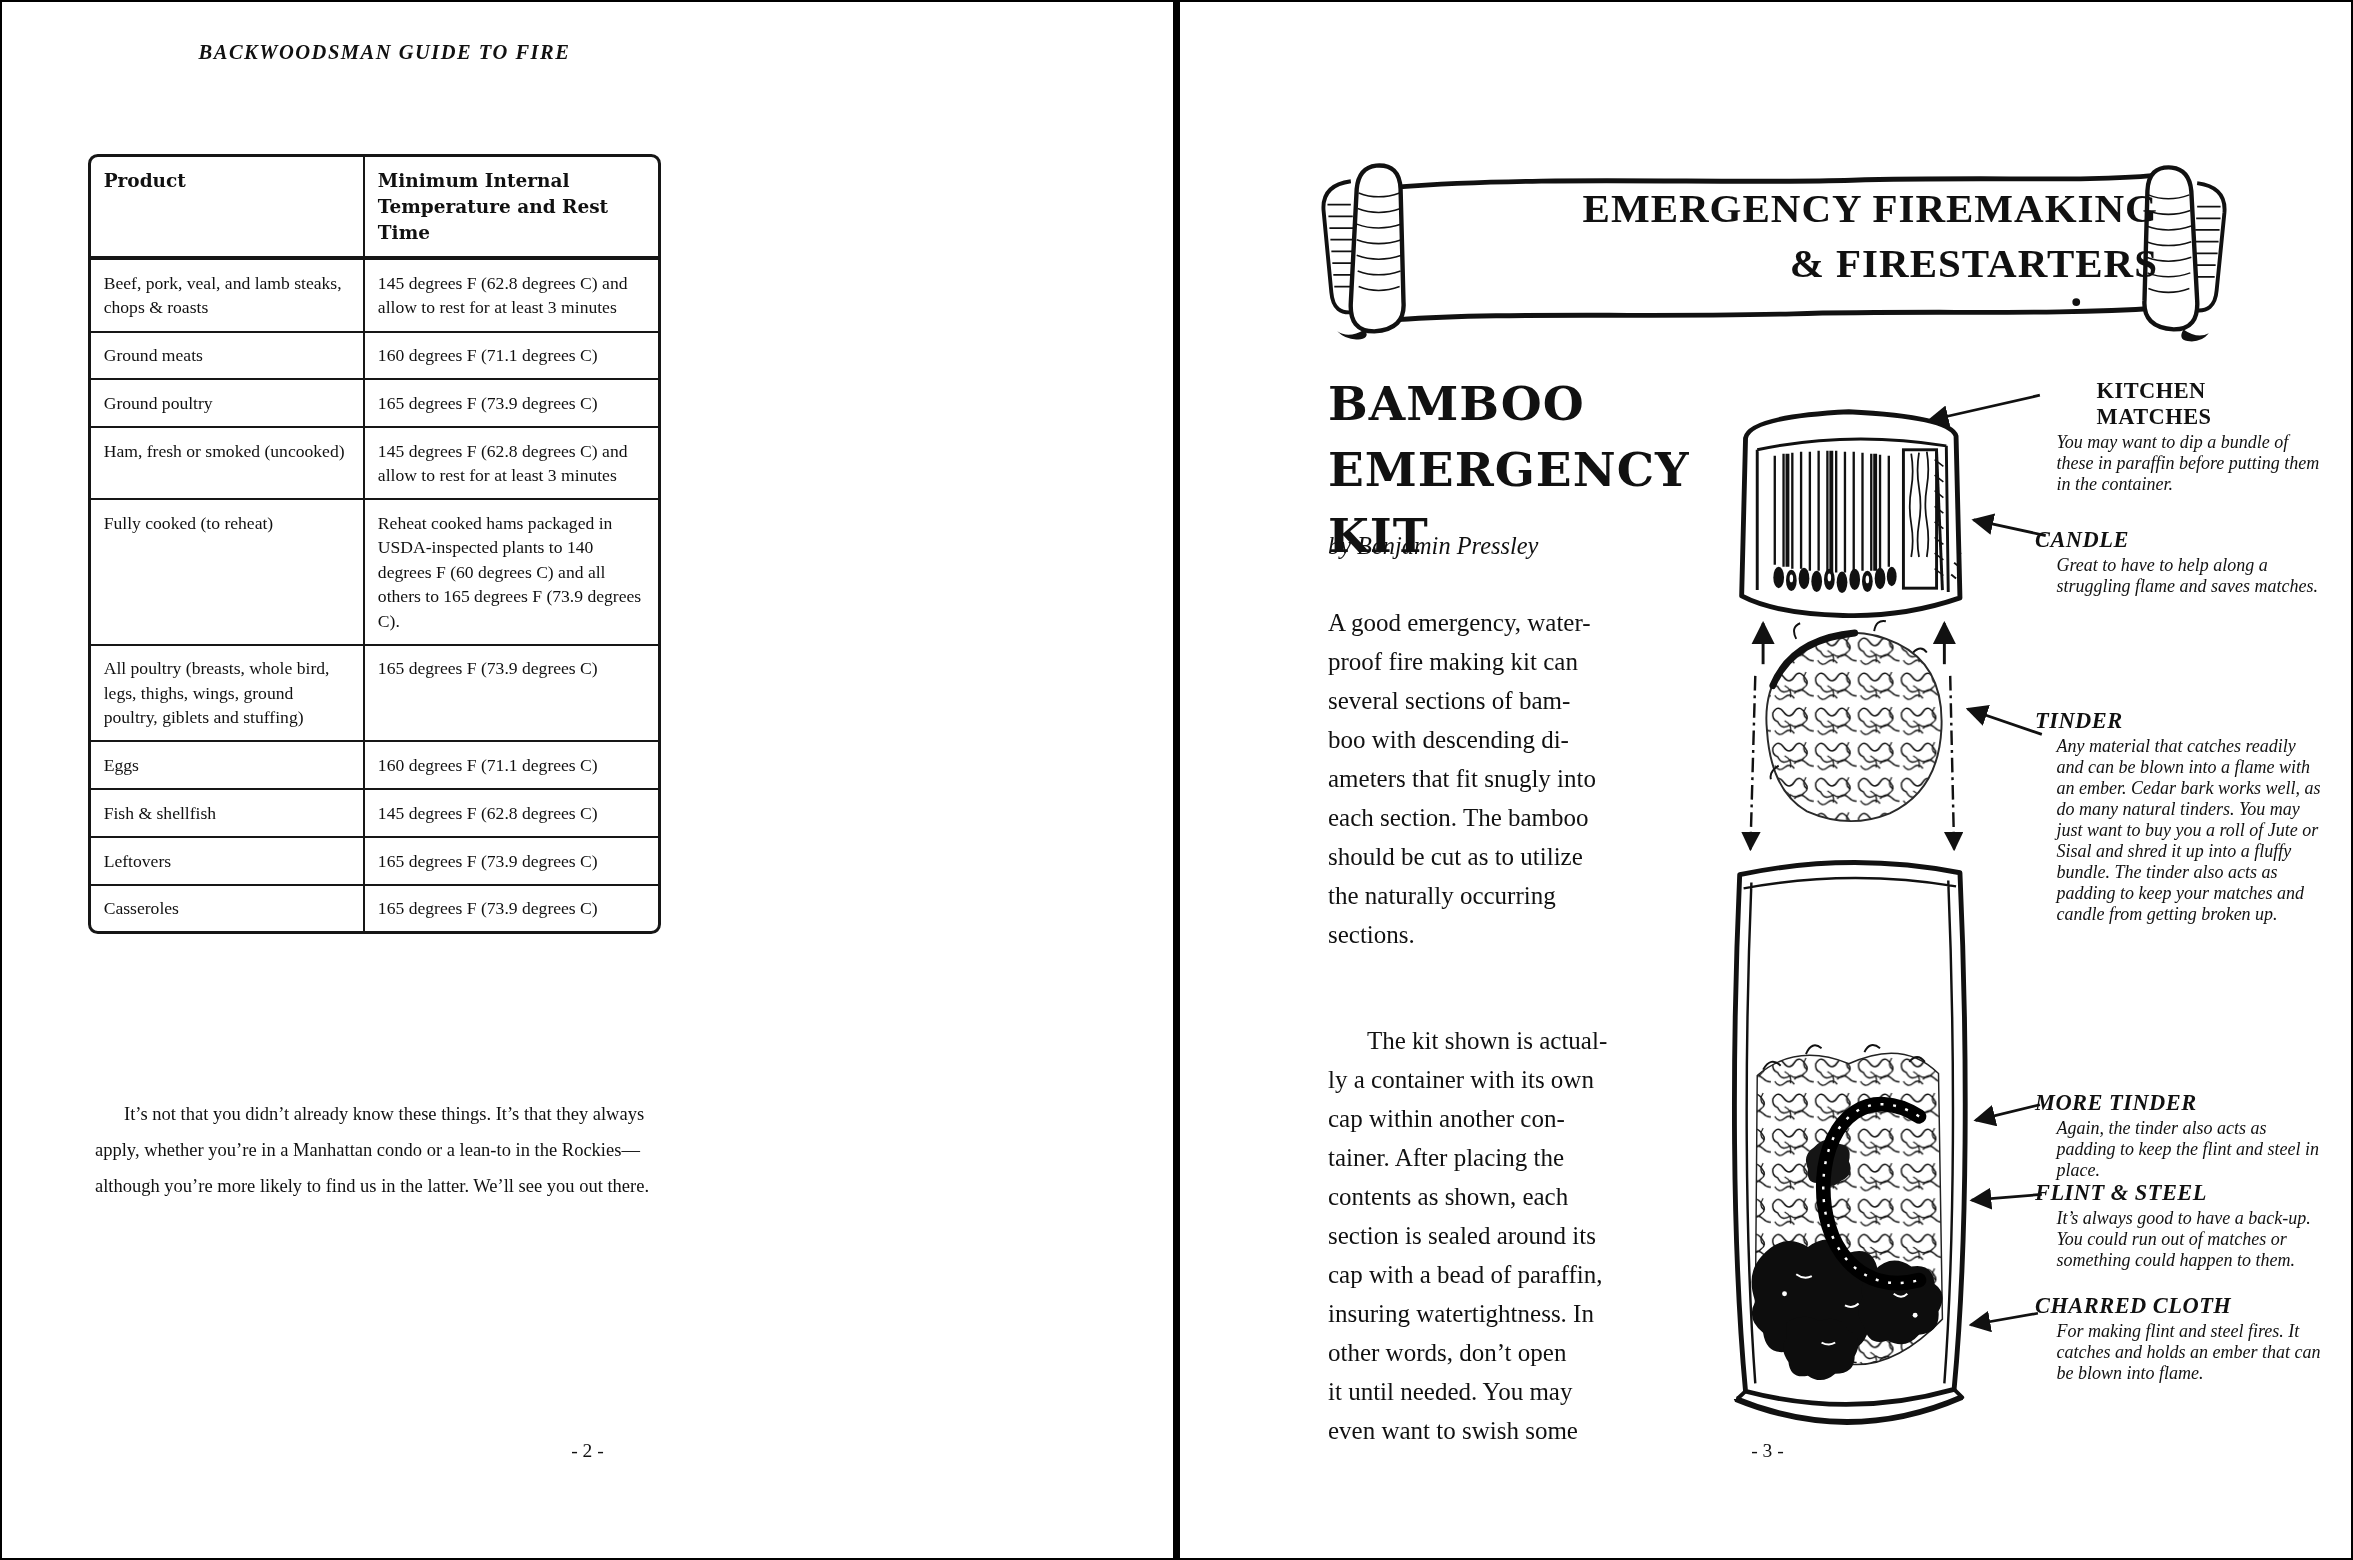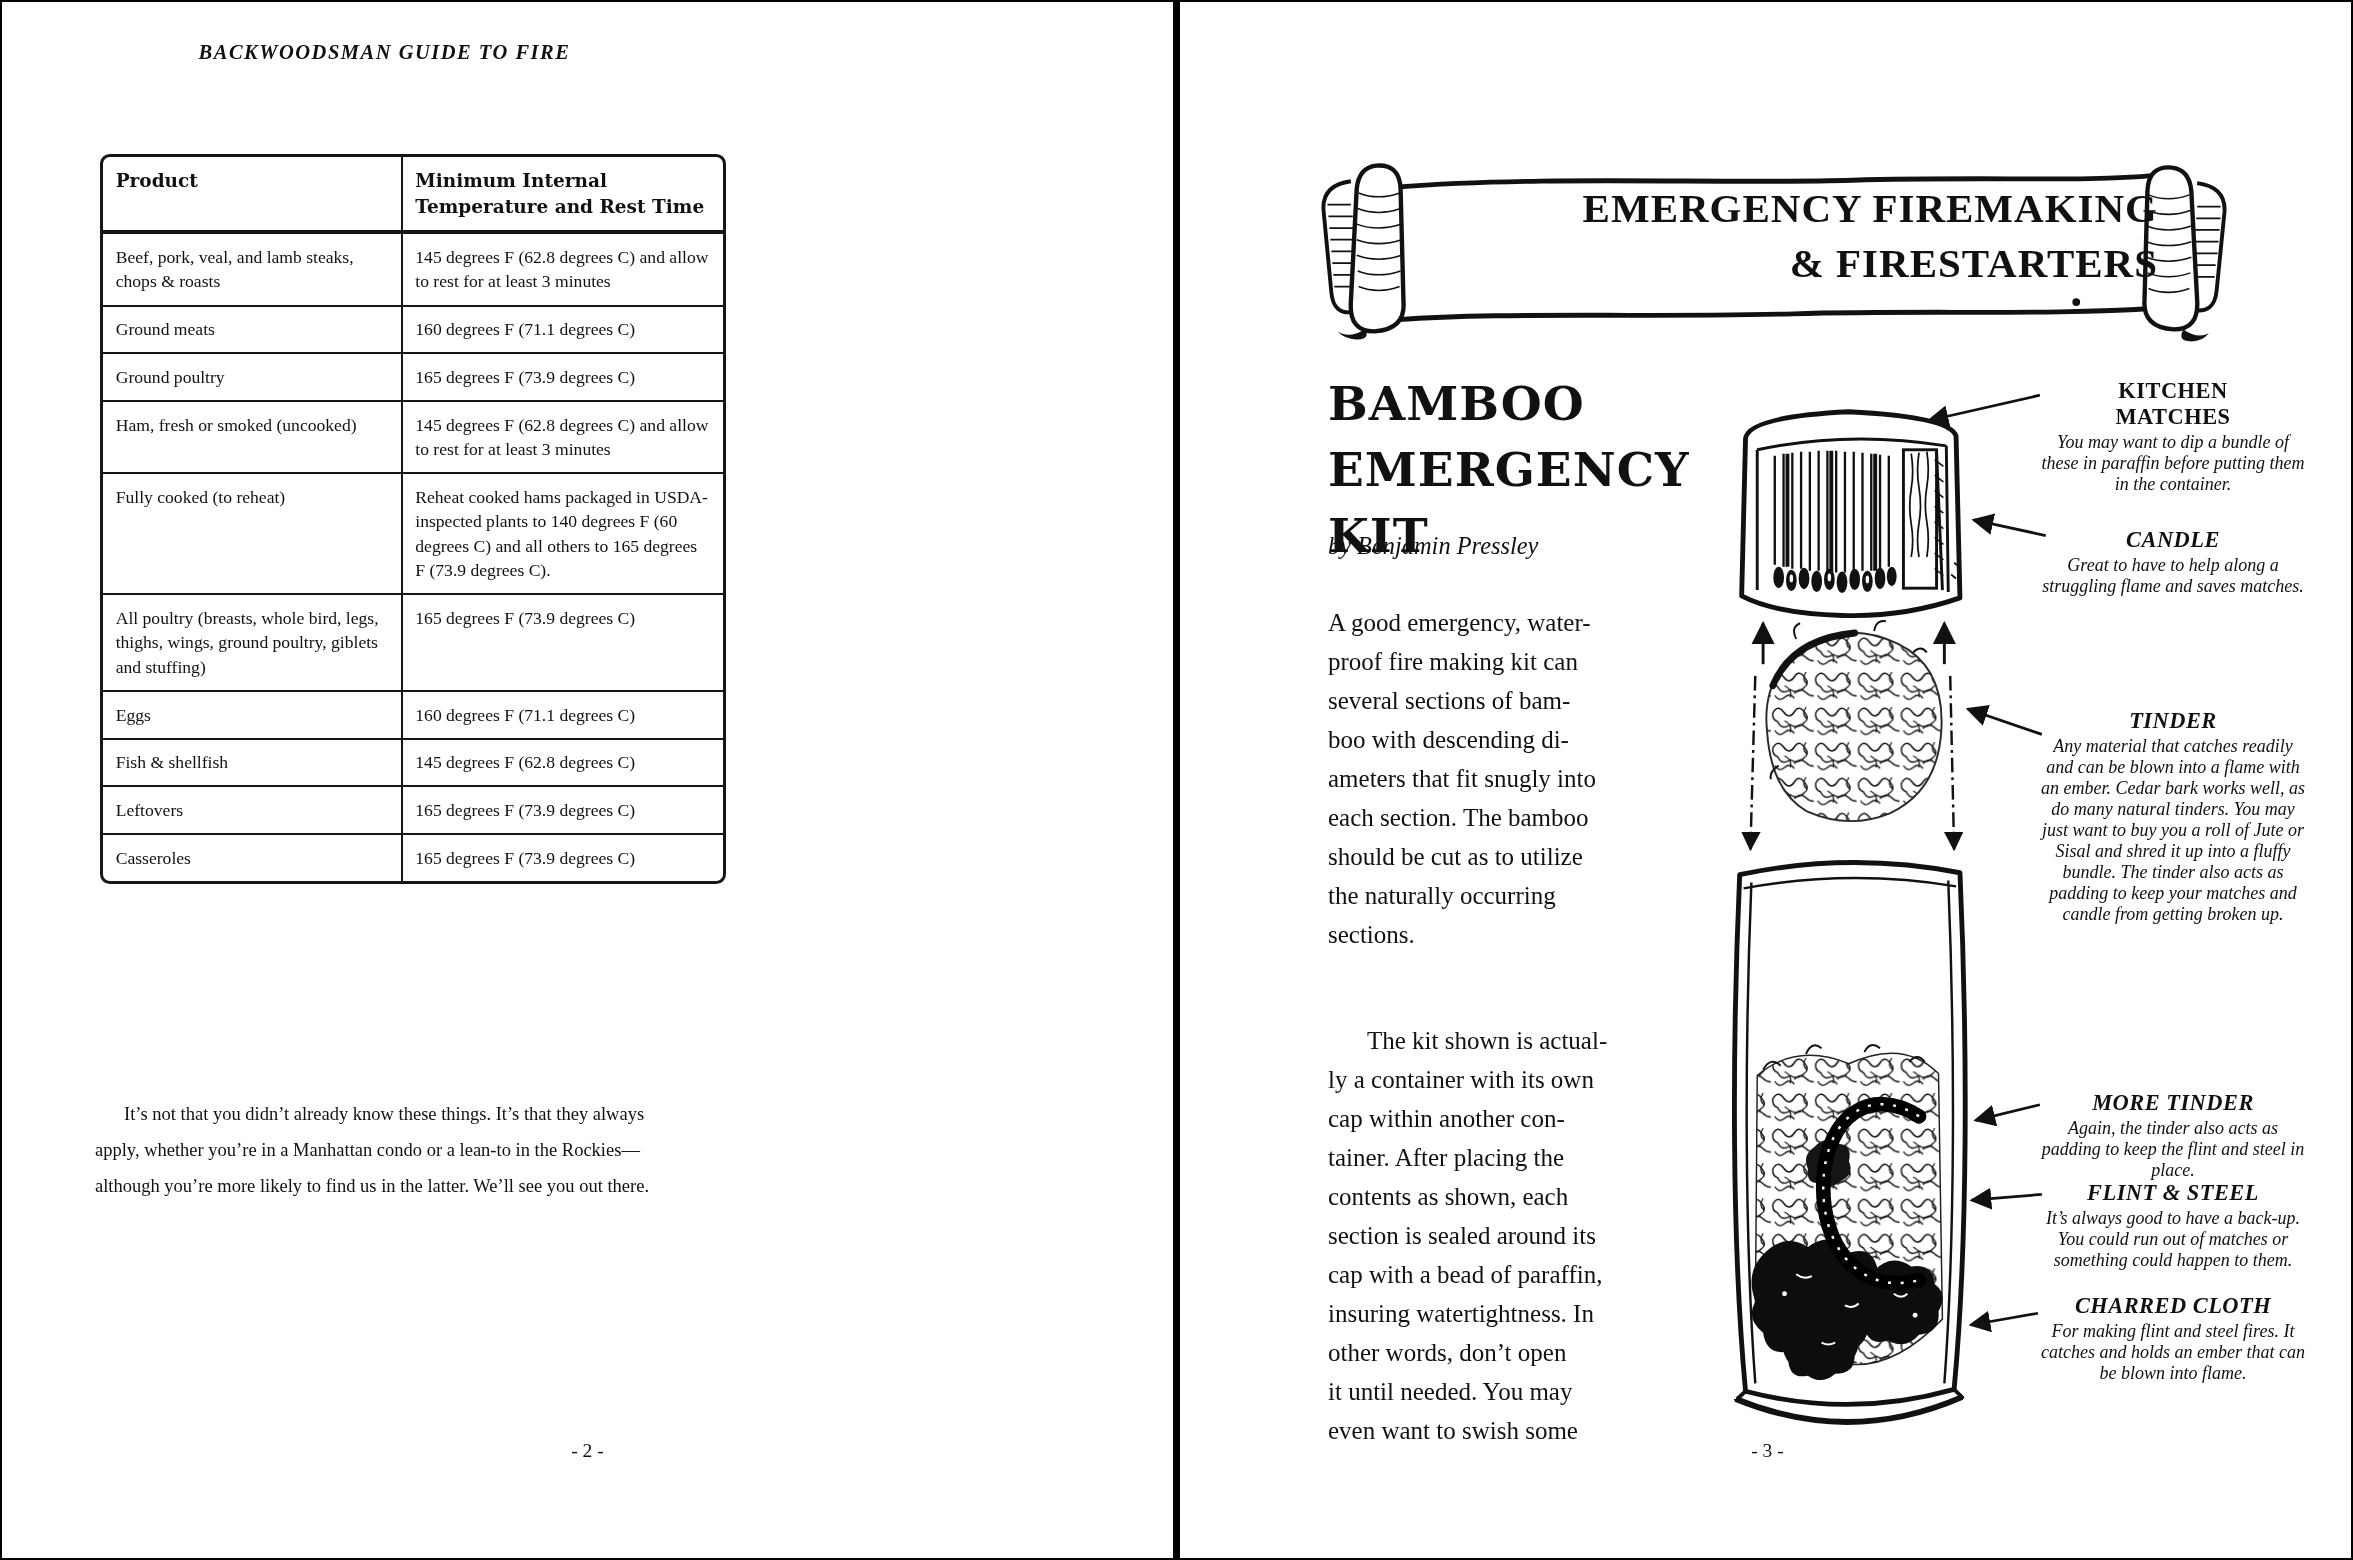--- a/index.html
+++ b/index.html
@@ -15,21 +15,21 @@
   }
   #divider{position:absolute;left:1171px;top:0;width:6.8px;height:1560px;background:#000;}
 
   
   .running-head{
     position:absolute;left:93px;top:39px;width:579px;
     text-align:center;font-style:italic;font-weight:bold;
     font-size:20.5px;letter-spacing:1.5px;
   }
   .temps-table{
-    position:absolute;left:98px;top:152px;width:626px;
+    position:absolute;left:86px;top:152px;width:573px;
     border:3.9px solid #161616;border-radius:9.8px;
     box-sizing:border-box;background:#fff;
   }
   .thead{display:flex;border-bottom:4.9px solid #161616;}
   .trow{display:flex;}
   .trow + .trow{border-top:2.9px solid #161616;}
   .th,.td{box-sizing:border-box;padding:10.7px 12.7px;}
   .c1{width:48%;}
   .c2{width:52%;border-left:2.9px solid #161616;}
   .th{
@@ -68,21 +68,21 @@
   }
   .article-col{position:absolute;left:1326px;width:429px;}
   .para1{top:601px;}
   .para2{top:1019px;}
   .bodyline{font-size:25px;line-height:39px;white-space:nowrap;}
   .para2 .bodyline:first-child{padding-left:39px;}
 
   
   #kit-figure{position:absolute;left:1726px;top:385px;}
   .annotations{position:absolute;left:2017px;top:0;width:308px;height:1560px;}
-  .ann{position:absolute;left:0;width:100%;text-align:center;}
+  .ann{position:absolute;left:16px;width:100%;text-align:left;}
   .ann-title{
     font-weight:bold;font-style:italic;font-size:22.4px;line-height:26px;
     letter-spacing:0.5px;
   }
   .ann:nth-child(1) .ann-title{font-style:normal;max-width:185px;margin:0 auto;}
   .ann-caption{
     font-style:italic;font-size:18px;line-height:21px;
     max-width:265px;margin:2px auto 0 auto;
   }
   .ann:nth-child(1){top:376px;}

